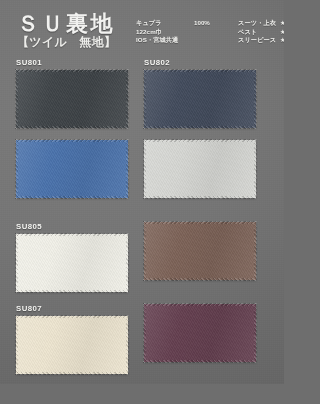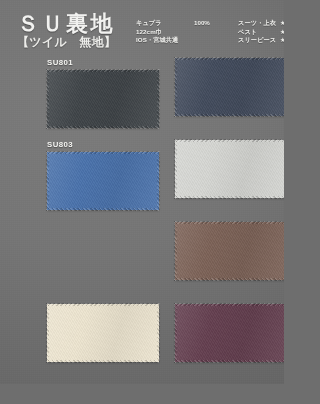--- a/index.html
+++ b/index.html
@@ -83,21 +83,20 @@
   }
   .spec-pct { letter-spacing: 0; }
   .spec-stars { letter-spacing: .2px; }
 
   
   #grid {
     position: absolute;
     left: 0;
     top: 58px;
     width: 284px;
-    padding-left: 31px;
   }
   .row {
     position: relative;
     height: 82px;
   }
   .cell {
     position: absolute;
     width: 112px;
   }
   .cell.left  { left: 16px; }
@@ -203,66 +202,77 @@
         <div class="swatch-label">SU801</div>
         <div class="swatch-wrap">
           <div class="swatch" style="background-color: rgb(63, 68, 72);"></div>
           <div class="pink-top"></div>
           <div class="pink-bottom"></div>
           <div class="pink-left"></div>
           <div class="pink-right"></div>
         </div>
       </div>
       <div class="cell right">
+        <div class="swatch-label">SU802</div>
         <div class="swatch-wrap">
           <div class="swatch" style="background-color: rgb(66, 75, 92);"></div>
           <div class="pink-top"></div>
           <div class="pink-bottom"></div>
           <div class="pink-left"></div>
           <div class="pink-right"></div>
         </div>
       </div>
     </div>
 
     <div class="row">
       <div class="cell left">
-        <div class="swatch-label">SU803</div>
         <div class="swatch-wrap">
           <div class="swatch" style="background-color: rgb(74, 114, 171);"></div>
           <div class="pink-top"></div>
           <div class="pink-bottom"></div>
           <div class="pink-left"></div>
           <div class="pink-right"></div>
         </div>
       </div>
       <div class="cell right">
         <div class="swatch-wrap">
           <div class="swatch" style="background-color: rgb(213, 214, 210);"></div>
           <div class="pink-top"></div>
           <div class="pink-bottom"></div>
           <div class="pink-left"></div>
           <div class="pink-right"></div>
         </div>
       </div>
     </div>
 
     <div class="row">
+      <div class="cell left">
+        <div class="swatch-label">SU805</div>
+        <div class="swatch-wrap">
+          <div class="swatch" style="background-color: rgb(240, 239, 231);"></div>
+          <div class="pink-top"></div>
+          <div class="pink-bottom"></div>
+          <div class="pink-left"></div>
+          <div class="pink-right"></div>
+        </div>
+      </div>
       <div class="cell right">
         <div class="swatch-wrap">
           <div class="swatch" style="background-color: rgb(124, 98, 87);"></div>
           <div class="pink-top"></div>
           <div class="pink-bottom"></div>
           <div class="pink-left"></div>
           <div class="pink-right"></div>
         </div>
       </div>
     </div>
 
     <div class="row">
       <div class="cell left">
+        <div class="swatch-label">SU807</div>
         <div class="swatch-wrap">
           <div class="swatch" style="background-color: rgb(236, 228, 207);"></div>
           <div class="pink-top"></div>
           <div class="pink-bottom"></div>
           <div class="pink-left"></div>
           <div class="pink-right"></div>
         </div>
       </div>
       <div class="cell right">
         <div class="swatch-wrap">

